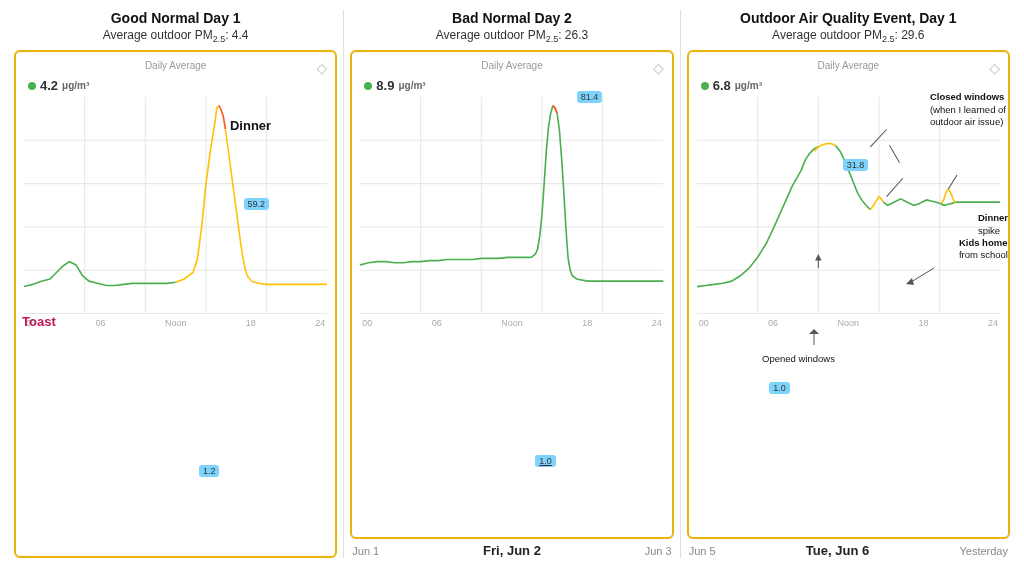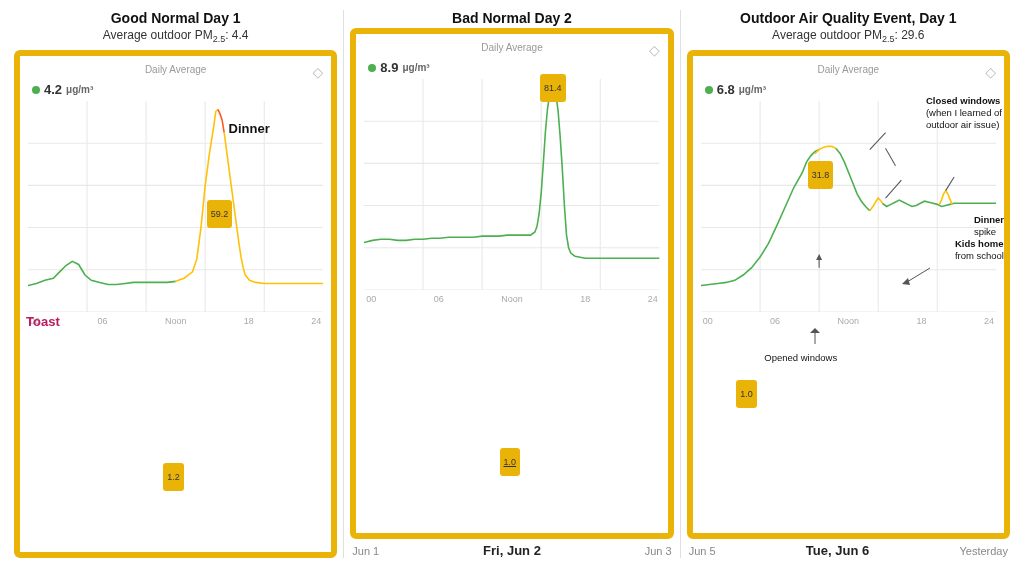--- a/index.html
+++ b/index.html
@@ -40,21 +40,21 @@
     .panel-subtitle {
       font-size: 12px;
       color: #333;
       margin-bottom: 6px;
     }
     .panel-subtitle sub { font-size: 9px; }
     .chart-box {
       width: 100%;
       flex: 1;
       background: #fff;
-      border: 6px solid #eab308;
+      border: 2px solid #eab308;
       border-radius: 6px;
       position: relative;
       overflow: visible;
       padding: 8px 8px 30px 8px;
     }
     .daily-avg-label {
       font-size: 10px;
       color: #999;
       text-align: center;
       width: 100%;
@@ -106,26 +106,27 @@
       color: #888;
       margin-top: 4px;
       padding: 0 2px;
     }
     .date-bar .main-date {
       font-size: 13px;
       font-weight: 700;
       color: #222;
     }
     .value-badge {
-      background: #eab308;
+      background: #7dd3fc;
       border-radius: 3px;
       font-size: 9px;
       color: #333;
-      padding: 9px 4px;
+      padding: 1px 4px;
       position: absolute;
+      margin-left: 36px;
     }
   </style>
 </head>
 <body>
 
 <div class="container">
 
   <div class="panel">
     <div class="panel-title">Good Normal Day 1</div>
     <div class="panel-subtitle">
@@ -176,20 +177,23 @@
         <span>06</span>
         <span>Noon</span>
         <span>18</span>
         <span>24</span>
       </div>
     </div>
   </div>
 
   <div class="panel">
     <div class="panel-title">Bad Normal Day 2</div>
+    <div class="panel-subtitle">
+      <span>Average outdoor PM</span><sub>2.5</sub><span>: 26.3</span>
+    </div>
     <div class="chart-box" style="position:relative;">
       <span class="daily-avg-label">Daily Average</span>
       <div class="avg-value">
         <span class="dot-green"></span>
         <span>8.9</span>
         <span class="avg-unit">μg/m³</span>
       </div>
       <span class="chart-icon">◇</span>
 
       <svg class="chart-svg" viewBox="0 0 280 200" style="margin-top:4px;">

